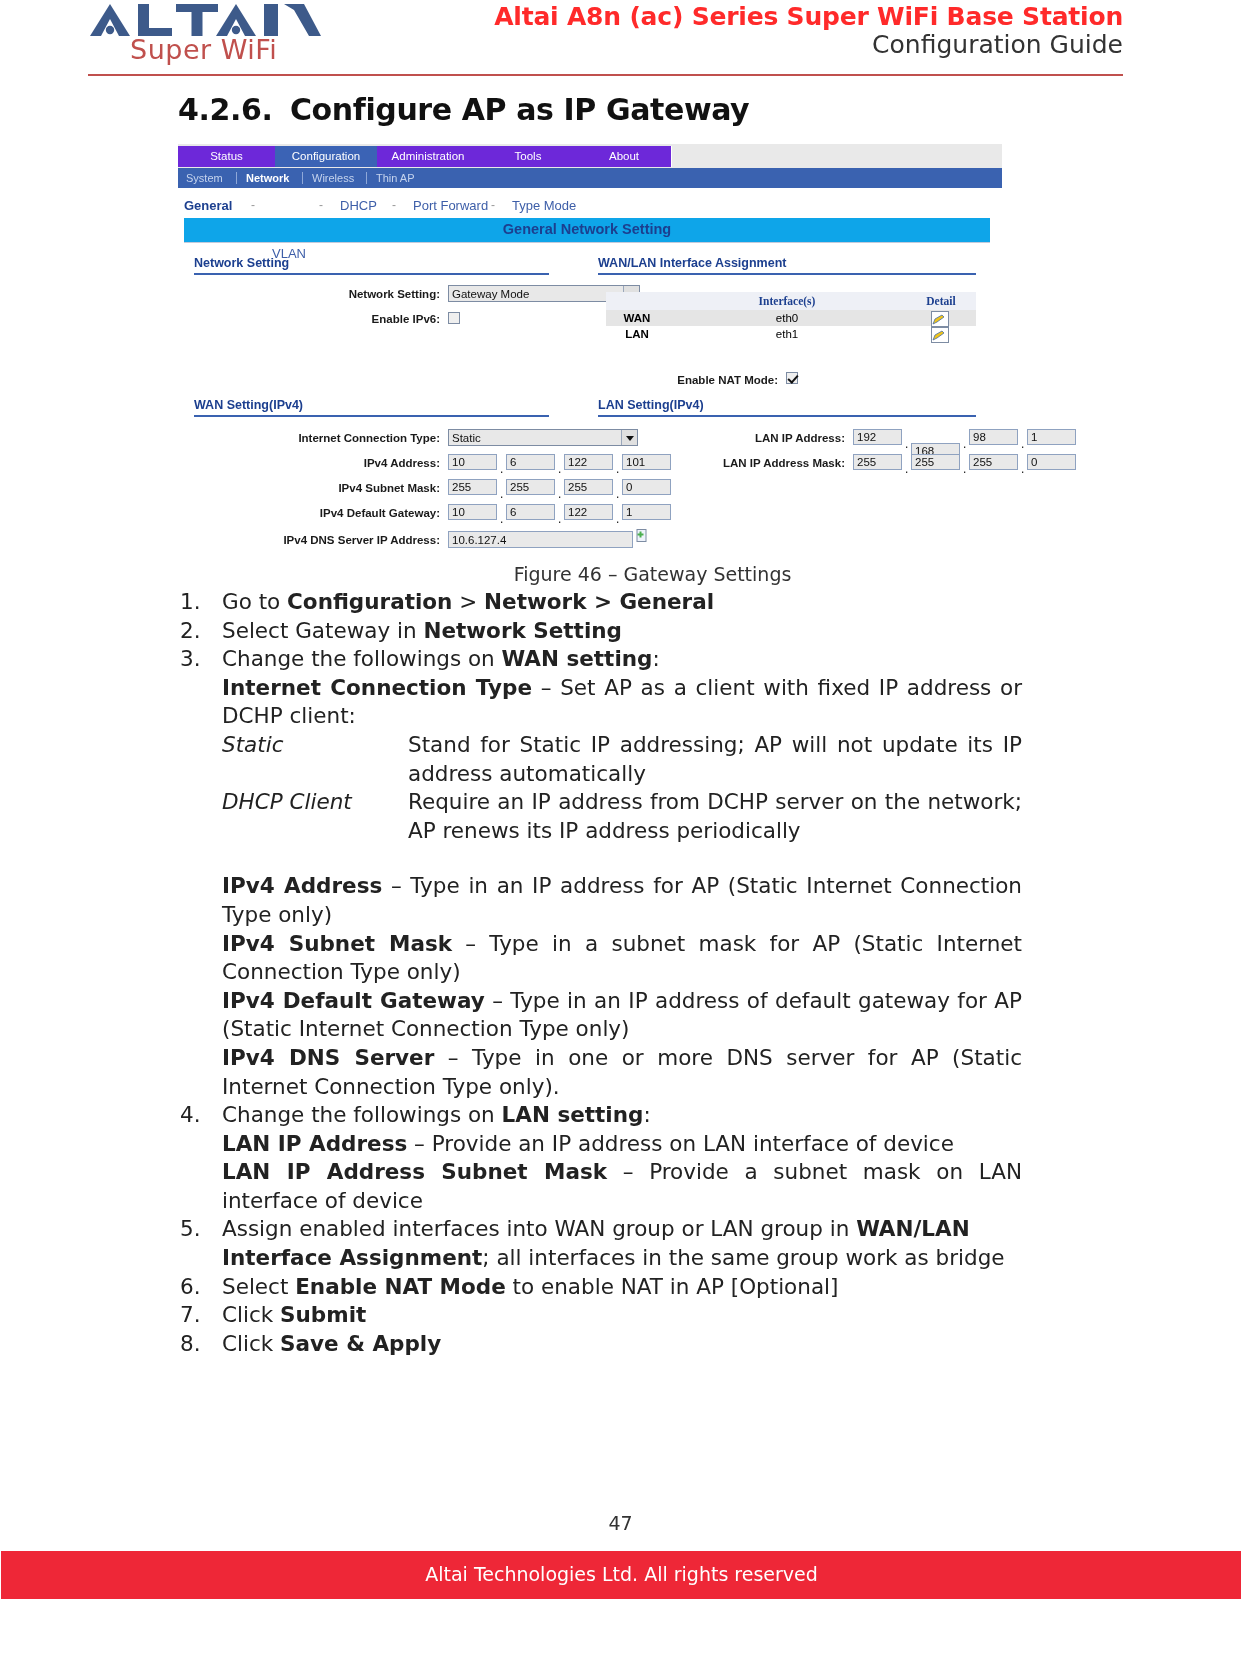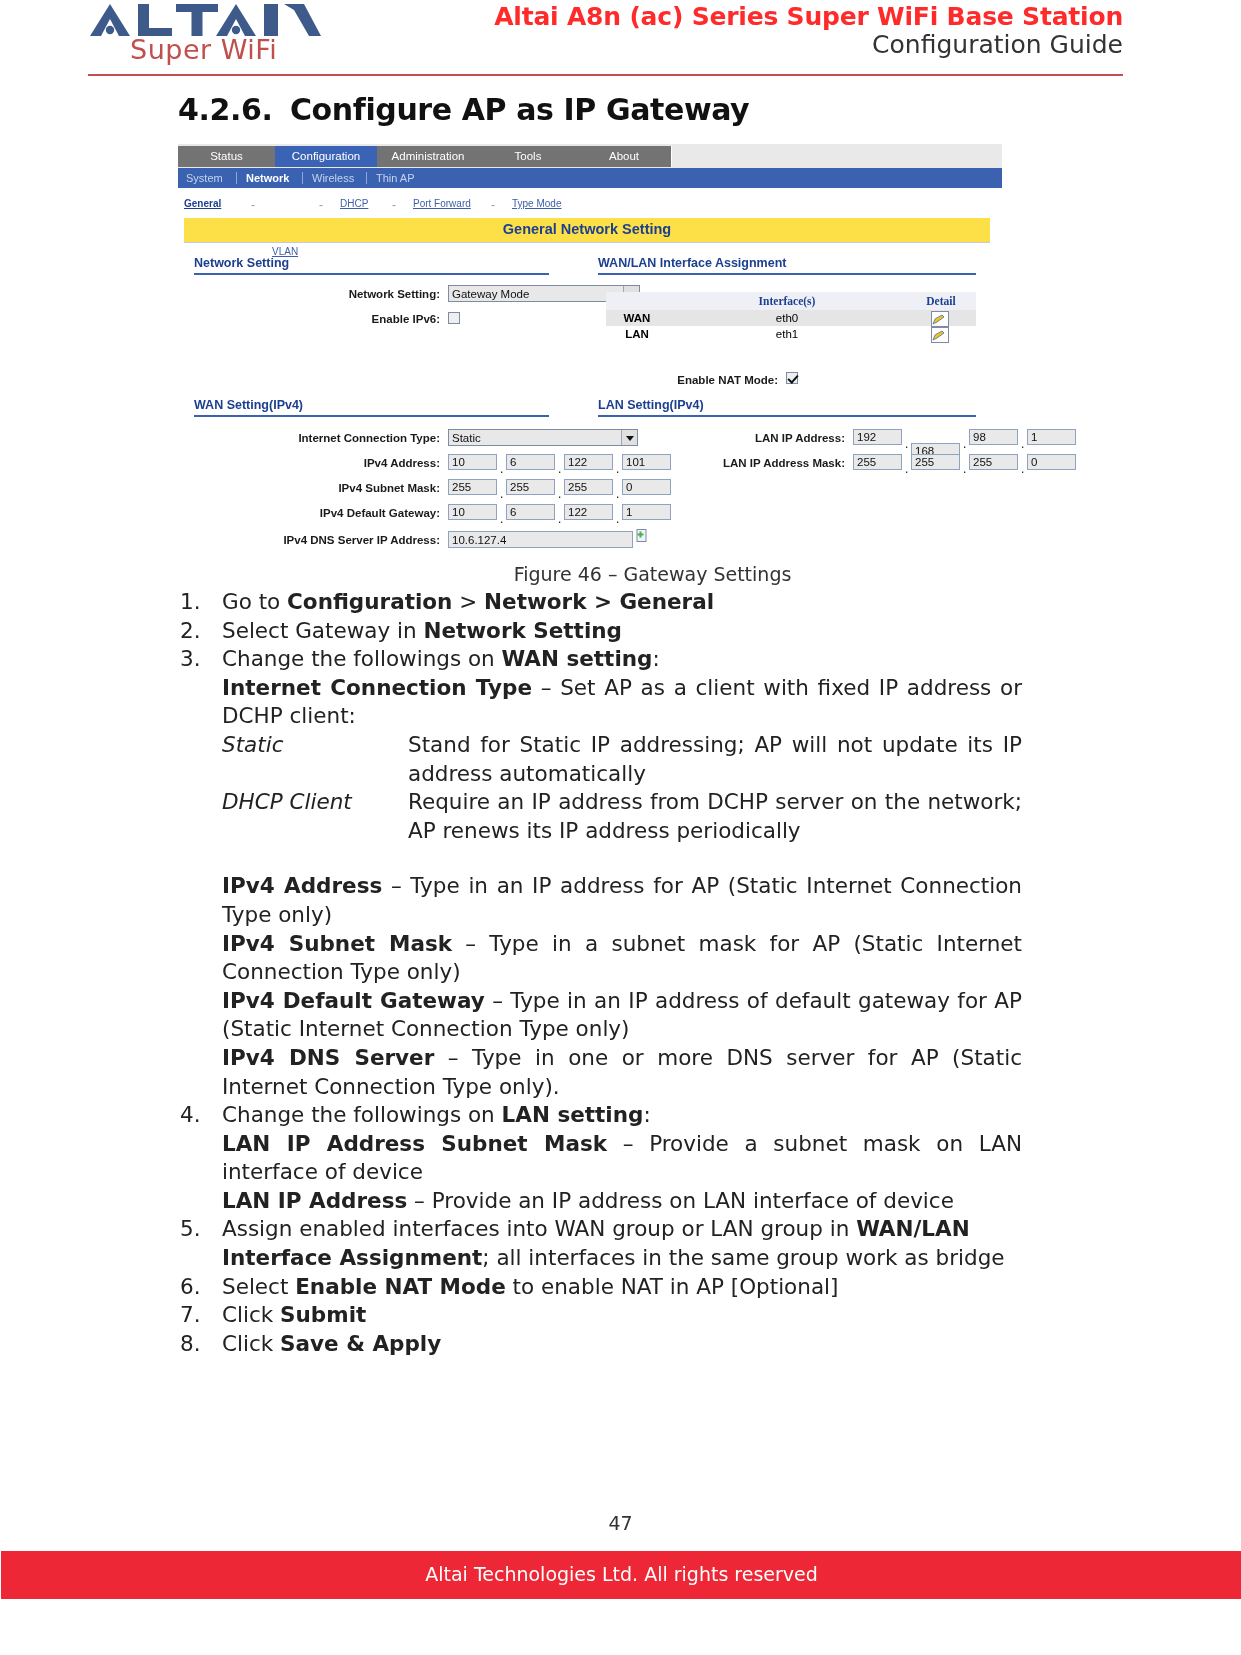--- a/index.html
+++ b/index.html
@@ -58,21 +58,21 @@
     position:absolute;left:170px;top:142px;width:832px;height:422px;
     background:#ffffff;
     font-family:"Liberation Sans", sans-serif;
   }
   .shot-tabs{
     position:absolute;left:8px;top:2px;width:824px;height:24px;
     background:#e9e9e9;
   }
   .tab{
     position:absolute;top:2px;height:21px;
-    background:#737373;color:#fff;
+    background:#6d28d9;color:#fff;
     font-size:11.5px;line-height:21px;text-align:center;
     border-right:1px solid #fff;
   }
   .tab.active{background:#3b63b5;}
   .shot-subnav{
     position:absolute;left:8px;top:26px;width:824px;height:20px;
     background:#3a62b0;
   }
   .subitem{
     position:absolute;top:3px;height:14px;line-height:14px;
@@ -80,29 +80,29 @@
   }
   .subitem.active{color:#ffffff;font-weight:bold;}
   .subsep{
     position:absolute;top:4px;width:1px;height:12px;background:#8fa8d8;
   }
 
   .crumbs{
     position:absolute;left:14px;top:56px;height:18px;
   }
   .crumb{
-    position:absolute;top:0;font-size:10px;color:#3d5ea8;
-    text-decoration:underline;white-space:nowrap;
+    position:absolute;top:0;font-size:13px;color:#3d5ea8;
+    white-space:nowrap;
   }
   .crumb.active{color:#1c3f8f;font-weight:bold;}
   .crumb-dash{position:absolute;top:0;color:#999;font-size:12px;}
 
   .panel-title-bar{
     position:absolute;left:14px;top:76px;width:806px;height:24px;
-    background:#fde047;border-bottom:1px solid #c3cadb;
+    background:#0ea5e9;border-bottom:1px solid #c3cadb;
   }
   .panel-title{
     position:absolute;left:0;top:3px;width:806px;text-align:center;
     font-size:14.5px;font-weight:bold;color:#1c3f8f;
   }
 
   .grp-title{
     position:absolute;font-size:12.5px;font-weight:bold;color:#1c3f8f;
   }
   .grp-rule{
@@ -420,25 +420,25 @@
     <b>IPv4 Default Gateway</b><span> – Type in an IP address of default gateway for AP (Static Internet Connection Type only)</span>
   </div>
   <div class="sub just">
     <b>IPv4  DNS  Server</b><span> – Type in one or more DNS server for AP (Static Internet Connection Type only).</span>
   </div>
 
   <div class="li">
     <span class="num">4.</span><span>Change the followings on </span><b>LAN setting</b><span>:</span>
   </div>
 
-  <div class="sub just">
-    <b>LAN  IP  Address  Subnet  Mask</b><span> – Provide a subnet mask on LAN interface of device</span>
-  </div>
   <div class="sub">
     <b>LAN IP Address</b><span> – Provide an IP address on LAN interface of device</span>
+  </div>
+  <div class="sub just">
+    <b>LAN  IP  Address  Subnet  Mask</b><span> – Provide a subnet mask on LAN interface of device</span>
   </div>
 
   <div class="li just">
     <span class="num">5.</span><span>Assign enabled interfaces into WAN group or LAN group in </span><b>WAN/LAN Interface Assignment</b><span>; all interfaces in the same group work as bridge</span>
   </div>
 
   <div class="li">
     <span class="num">6.</span><span>Select </span><b>Enable NAT Mode</b><span> to enable NAT in AP [Optional]</span>
   </div>
 

